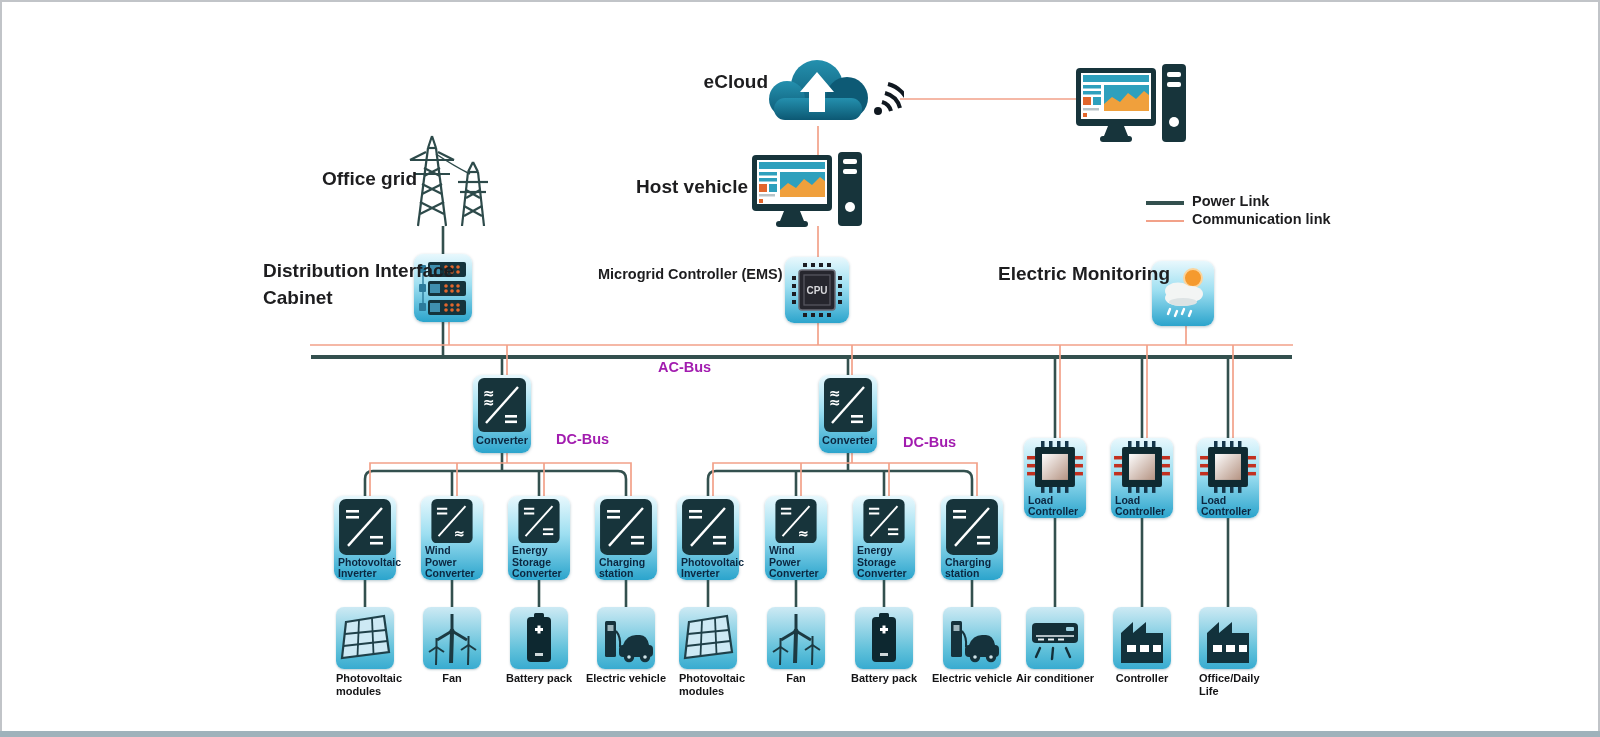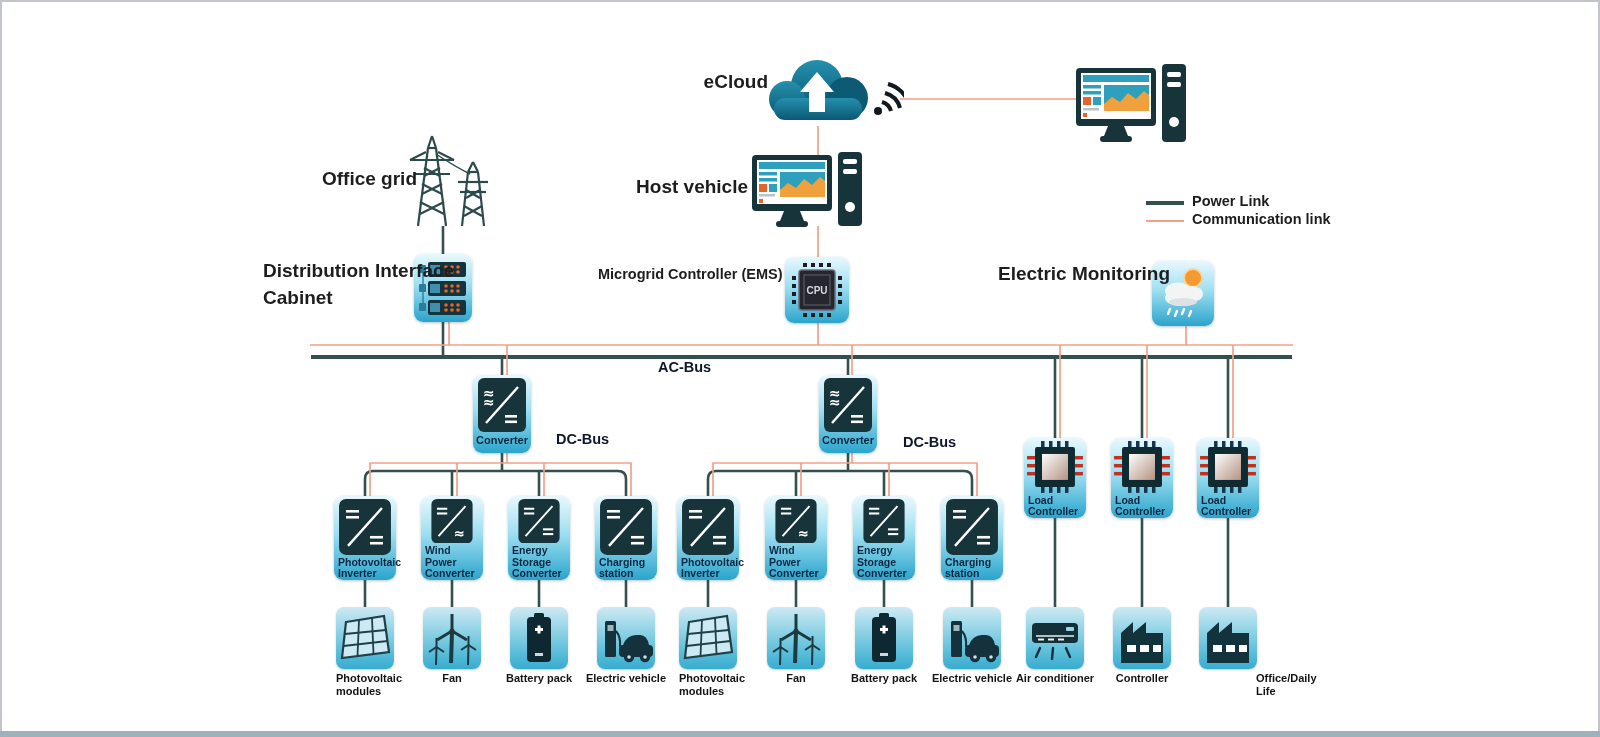--- a/index.html
+++ b/index.html
@@ -3,21 +3,21 @@
 <meta charset="utf-8">
 <style>
   html,body{margin:0;padding:0;background:#fff;}
   #canvas{position:relative;width:1600px;height:737px;background:#ffffff;overflow:hidden;
           font-family:"Liberation Sans",sans-serif;}
   .frame{position:absolute;inset:0;border:2px solid #c1c4c8;pointer-events:none;z-index:9;}
   .bottom-bar{position:absolute;left:0;right:0;bottom:0;height:6px;background:#9fb2bb;z-index:9;}
   #wires{position:absolute;left:0;top:0;z-index:1;}
   .lbl{position:absolute;font-weight:bold;color:#1d1d1f;font-size:19px;z-index:3;white-space:nowrap;}
   .lbl.r{text-align:right;}
-  .bus-lbl{position:absolute;font-weight:bold;color:#0f172a;font-size:14.5px;z-index:3;}
+  .bus-lbl{position:absolute;font-weight:bold;color:#a21caf;font-size:14.5px;z-index:3;}
   .legend-text{position:absolute;font-weight:bold;color:#1d1d1f;font-size:14.5px;z-index:3;}
   .swatch{position:absolute;z-index:3;}
   .icon{position:absolute;z-index:2;}
   .tile{position:absolute;z-index:2;border-radius:9px;
         background:linear-gradient(180deg,#e8f8fd 0%,#9edff1 45%,#2ba4cc 100%);
         box-shadow:0 1px 3px rgba(40,90,110,.35);}
   .conv-tile{display:flex;flex-direction:column;align-items:center;}
   .conv-tile svg{margin-top:3px;}
   .caption{font-weight:bold;color:#0b2740;font-size:10.5px;line-height:1.1;z-index:3;}
   .caption.block{align-self:flex-start;padding:2px 0 0 4px;}
@@ -684,18 +684,18 @@
   <div class="dev-lbl" style="left:679px;top:672px;">
     <span style="display:block">Photovoltaic</span>
       <span style="display:block">modules</span>
   </div>
   <div class="dev-lbl c" style="left:751px;top:672px;width:90px;">Fan</div>
   <div class="dev-lbl c" style="left:839px;top:672px;width:90px;">Battery pack</div>
   <div class="dev-lbl c" style="left:927px;top:672px;width:90px;">Electric vehicle</div>
 
   <div class="dev-lbl c" style="left:1010px;top:672px;width:90px;">Air conditioner</div>
   <div class="dev-lbl c" style="left:1097px;top:672px;width:90px;">Controller</div>
-  <div class="dev-lbl" style="left:1256px;top:672px;">
+  <div class="dev-lbl" style="left:1199px;top:672px;">
     <span style="display:block">Office/Daily</span>
       <span style="display:block">Life</span>
   </div>
 
 </div>
 
 </body></html>

